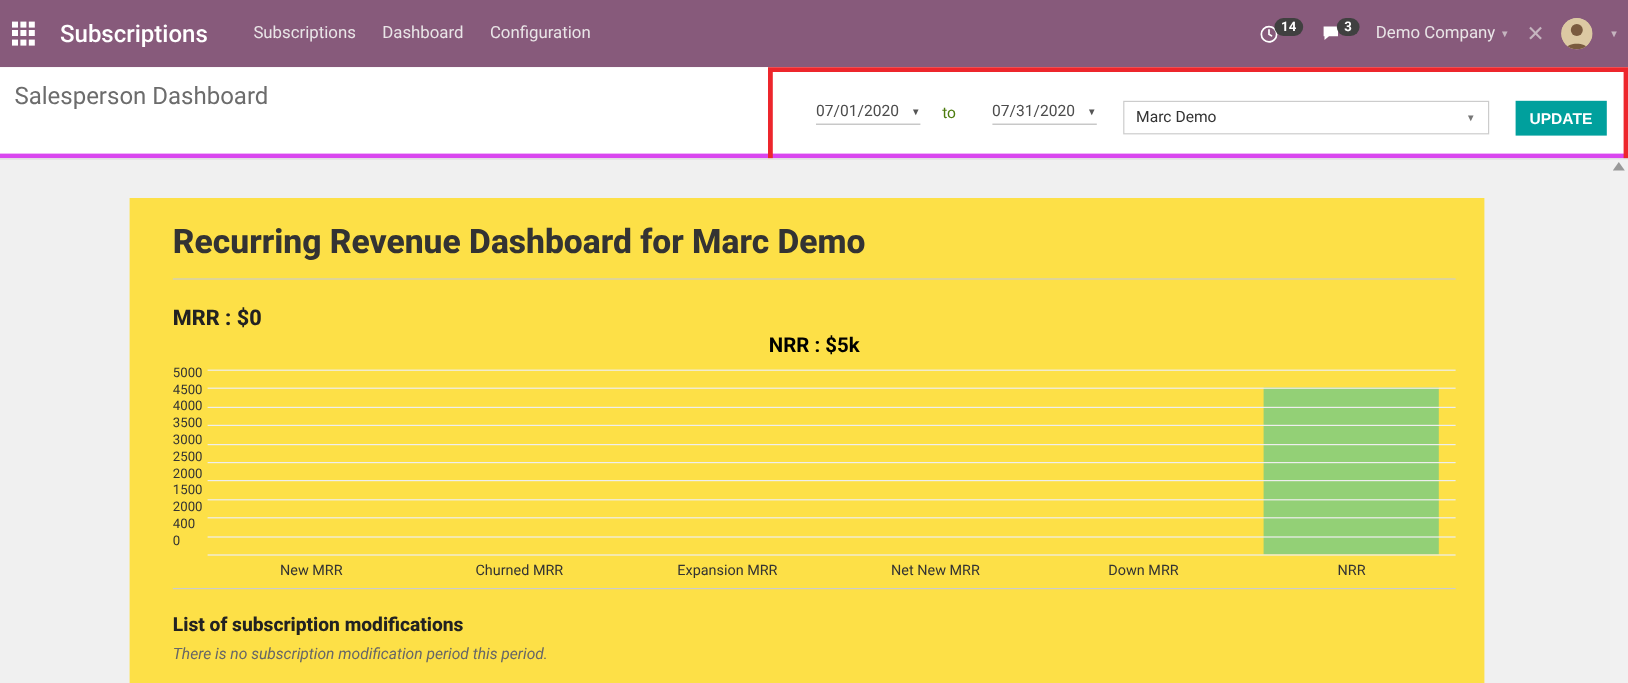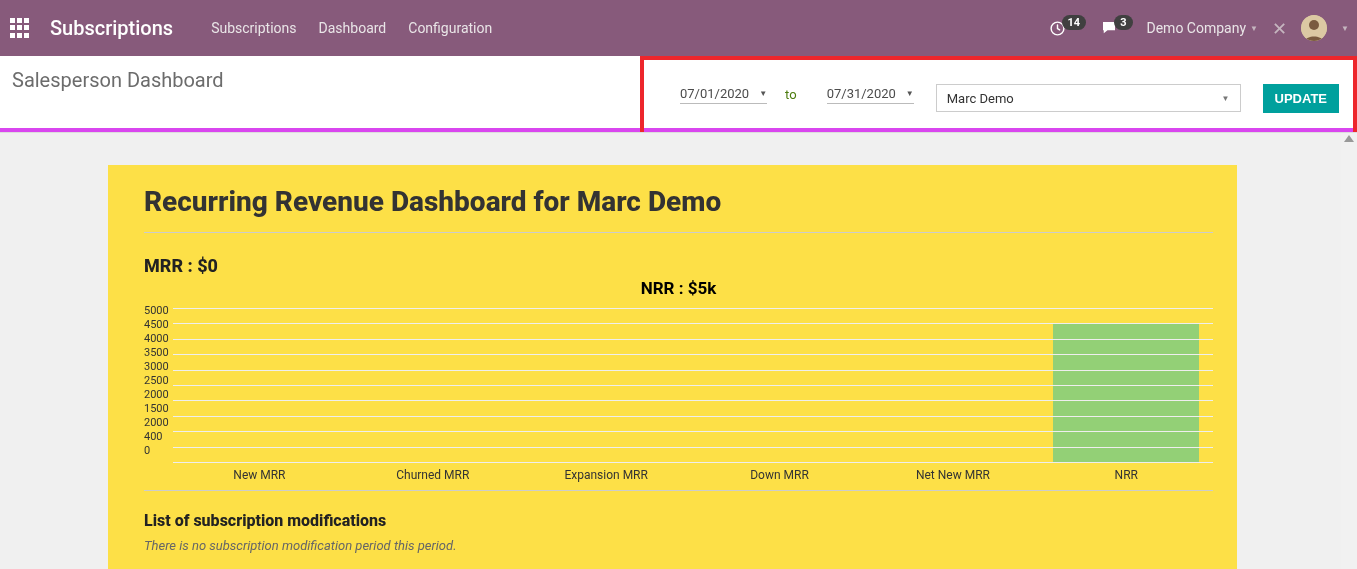--- a/index.html
+++ b/index.html
@@ -177,22 +177,22 @@
               <div class="gridline" style="top: 96.4px;"></div>
               <div class="gridline" style="top: 111.8px;"></div>
               <div class="gridline" style="top: 127.2px;"></div>
               <div class="gridline" style="top: 142.6px;"></div>
               <div class="gridline" style="top: 158px;"></div>
             </div>
           <div class="xaxis" id="xaxis">
               <div class="xl">New MRR</div>
               <div class="xl">Churned MRR</div>
               <div class="xl">Expansion MRR</div>
+              <div class="xl">Net New MRR</div>
               <div class="xl">Down MRR</div>
-              <div class="xl">Net New MRR</div>
               <div class="xl">NRR</div>
             </div>
         </div>
       </div>
     </div>
     <div class="mod-title">List of subscription modifications</div>
     <div class="mod-empty">There is no subscription modification period this period.</div>
   </div>
 </div>
 

